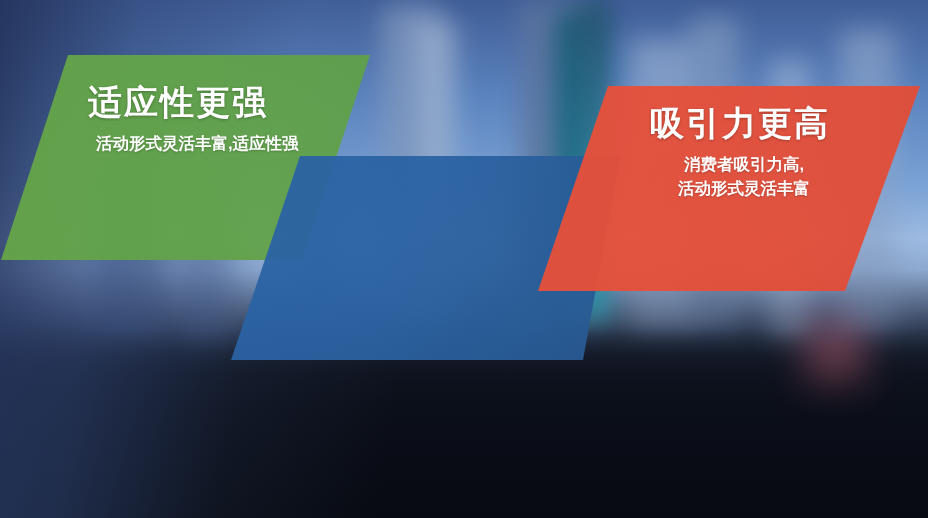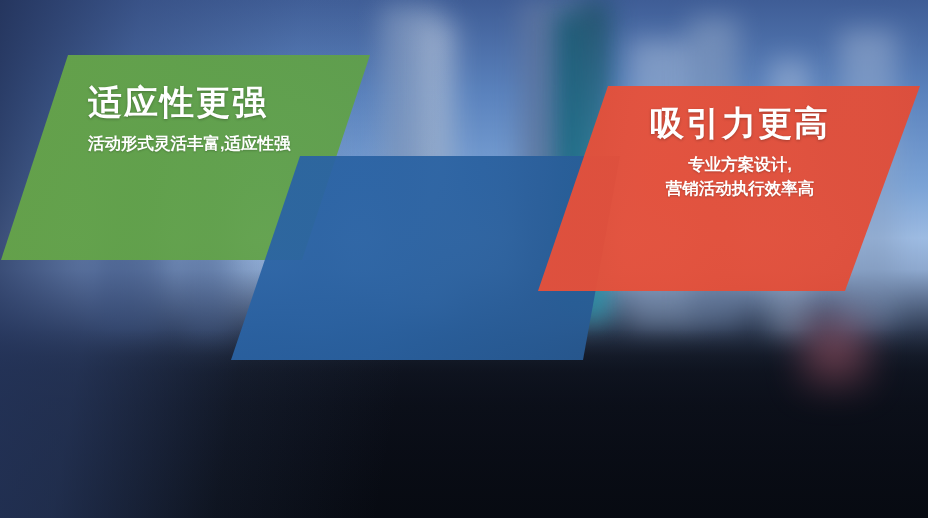--- a/index.html
+++ b/index.html
@@ -151,21 +151,21 @@
   }
   #panel-red .panel-shape {
     background: linear-gradient(105deg, #e8503a 0%, #e64f38 50%, #e04b36 100%);
     opacity: 0.95;
     clip-path: polygon(88px 16px, 400px 16px, 325px 221px, 18px 221px);
   }
   #panel-red .panel-text {
     left: 80px; top: 36px; width: 280px; text-align: center;
   }
 
-  .sub-line { display: block; }
+  .sub-line { display: block; margin-left: 8px; }
 </style>
 </head>
 <body>
 
 <div id="banner">
 
   <div class="bg-layer bg-sky"></div>
 
   <div class="bg-layer">
     <div class="tower t1"></div>
@@ -210,19 +210,19 @@
 
   <div class="panel" id="panel-blue">
     <div class="panel-shape"></div>
   </div>
 
   <div class="panel" id="panel-red">
     <div class="panel-shape"></div>
     <div class="panel-text">
       <h2 class="panel-title">吸引力更高</h2>
       <p class="panel-sub">
-        <span class="sub-line">专业方案设计,</span>
-        <span class="sub-line">营销活动执行效率高</span>
+        <span class="sub-line">消费者吸引力高,</span>
+        <span class="sub-line">活动形式灵活丰富</span>
       </p>
     </div>
   </div>
 
 </div>
 
 </body></html>

